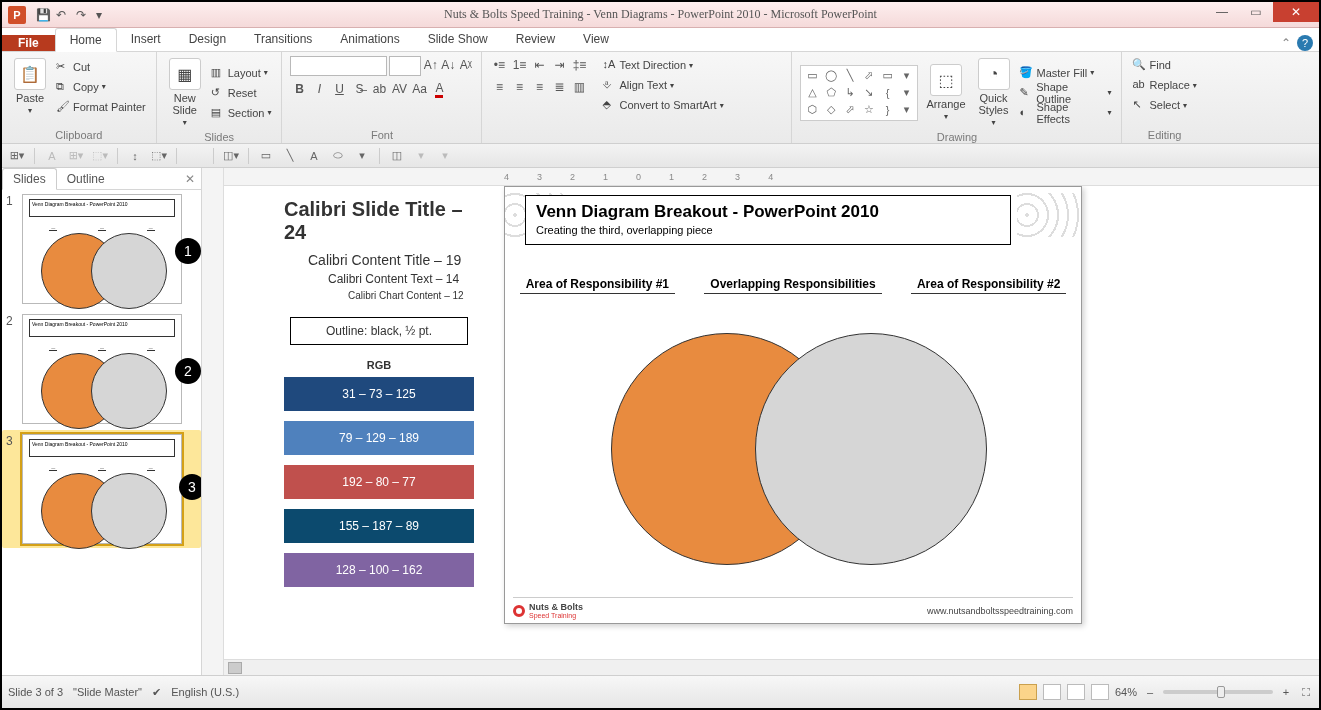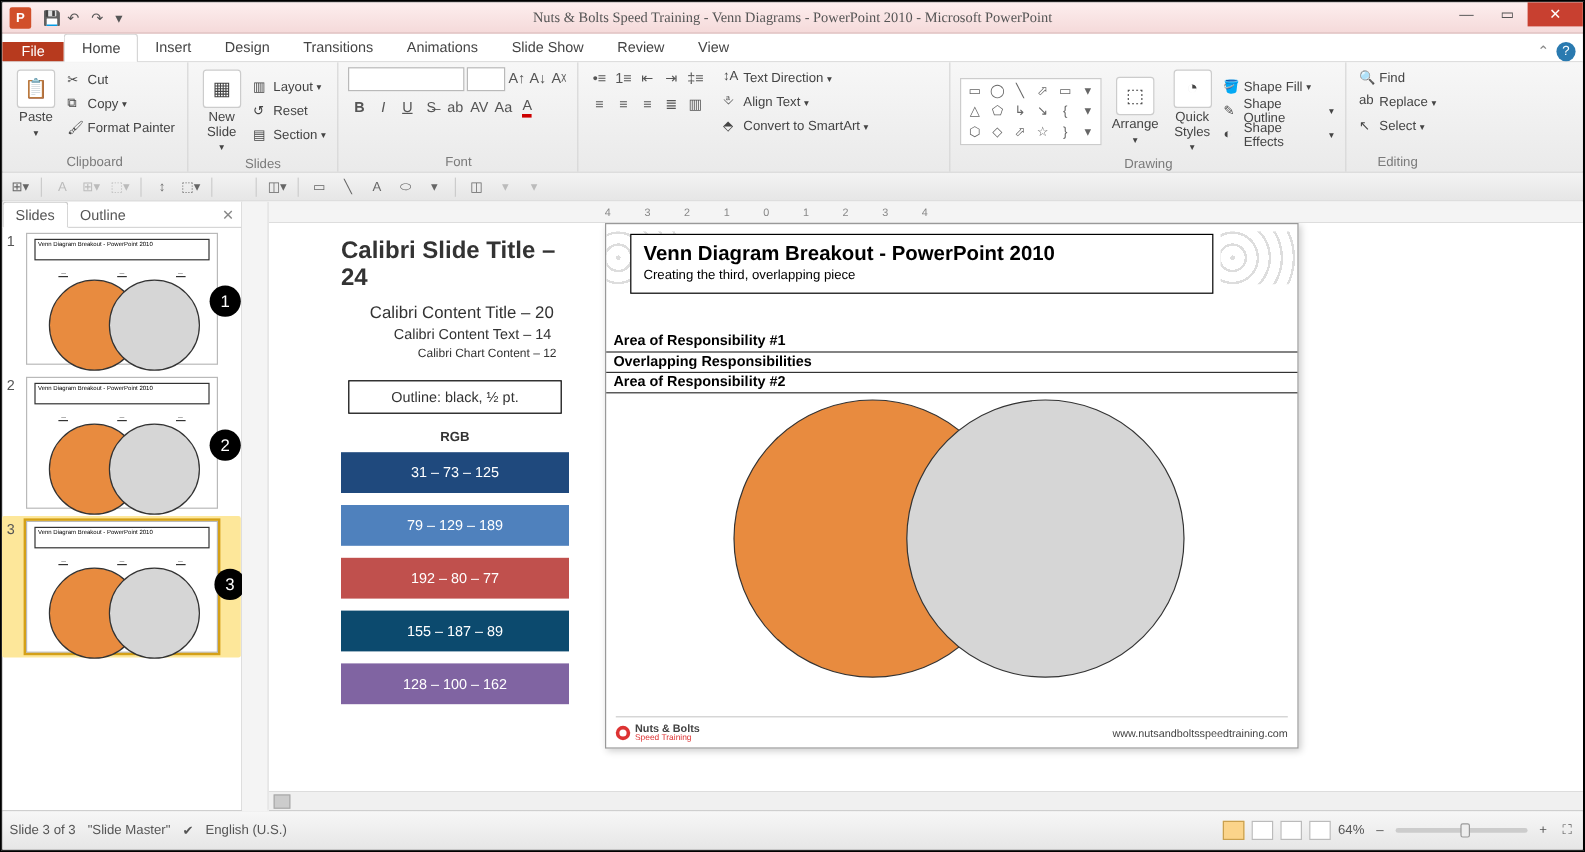--- a/index.html
+++ b/index.html
@@ -11,21 +11,21 @@
   .titlebar .picon { width: 18px; height: 18px; background: #d14f2a; border-radius: 2px; margin: 0 6px; color: #fff; font-weight: bold; font-size: 11px; display: flex; align-items: center; justify-content: center; }
   .titlebar .qat { display: flex; gap: 6px; margin-left: 4px; }
   .titlebar .qat span { width: 14px; height: 14px; display:inline-block; }
   .titlebar .title { position: absolute; left: 0; right: 0; text-align: center; pointer-events: none; font-family: Liberation Serif, serif; }
   .winbtns { position: absolute; right: 0; top: 0; display: flex; }
   .winbtn { width: 34px; height: 20px; display: flex; align-items: center; justify-content: center; font-size: 12px; color: #555; }
   .winbtn.close { background: #c84030; color: #fff; width: 46px; }
 
   
   .tabs { height: 24px; background: #fff; display: flex; align-items: flex-end; border-bottom: 1px solid #d6d6d6; font-size: 12px; }
-  .filetab { background: #b73a1e; color: #fff; padding: 4px 16px; height: 16px; display:flex; align-items:center; }
+  .filetab { background: #b73a1e; color: #fff; padding: 4px 16px; height: 16px; display:flex; align-items:center;font-weight:bold; }
   .tab { padding: 4px 14px; color: #444; height: 24px; display:flex; align-items:center; }
   .tab.active { background: #fff; border: 1px solid #d6d6d6; border-bottom: 1px solid #fff; border-radius: 3px 3px 0 0; margin-bottom: -1px; }
   .tabs .help { margin-left: auto; margin-right: 6px; display:flex; gap:6px; align-items:center; }
   .helpicon { width:16px; height:16px; border-radius:50%; background:#2a7ab0; color:#fff; font-size:11px; display:flex; align-items:center; justify-content:center; }
 
   
   .ribbon { height: 92px; background: linear-gradient(#f7f7f7,#eaeaea); border-bottom: 1px solid #cfcfcf; display: flex; font-size: 11px; color: #444; }
   .group { border-right: 1px solid #d6d6d6; padding: 4px 8px 2px 8px; display: flex; flex-direction: column; justify-content: space-between; }
   .group .label { text-align: center; color: #7a7a7a; font-size: 11px; padding-top: 2px; position:relative; }
   .grow { display: flex; align-items: center; gap: 4px; }
@@ -87,21 +87,21 @@
   .sw1{background:#1f497d;} .sw2{background:#4f81bd;} .sw3{background:#c0504d;} .sw4{background:#0c4a6e;} .sw5{background:#8064a2;}
 
   
   .slide { position:absolute; left:280px; top:0; width:578px; height:438px; background:#fff; border:1px solid #999; box-shadow:2px 2px 6px rgba(0,0,0,.2); }
   .slide .decor { position:absolute; inset:0; }
   .slide .patL, .slide .patR { position:absolute; top:6px; height:44px; width:64px; background:repeating-radial-gradient(circle at 10px 22px,#ddd 0 2px,transparent 2px 10px); }
   .slide .patL{left:0;} .slide .patR{right:0;}
   .slide .head { position:absolute; top:8px; left:20px; right:70px; border:1px solid #000; background:#fff; padding:6px 10px 8px 10px; }
   .slide .head h1 { font-size:17px; font-weight:bold; }
   .slide .head p { font-size:11px; margin-top:2px; }
-  .venn-labels { position:absolute; top:90px; left:0; right:0; display:flex; justify-content:space-around; font-size:12px; font-weight:600;flex-direction:column; }
+  .venn-labels { position:absolute; top:90px; left:0; right:0; display:flex; justify-content:space-around; font-size:12px; font-weight:600; }
   .venn-labels span { border-bottom:1px solid #333; padding:0 6px 2px 6px; }
   .circle { position:absolute; border-radius:50%; border:1.5px solid #333; }
   .c1 { width:232px; height:232px; background:#e88b3f; left:106px; top:146px; }
   .c2 { width:232px; height:232px; background:#d6d6d6; left:250px; top:146px; }
   .footer { position:absolute; bottom:4px; left:8px; right:8px; display:flex; justify-content:space-between; align-items:center; font-size:9px; color:#444; border-top:1px solid #ccc; padding-top:4px; }
   .logo { display:flex; align-items:center; gap:4px; font-weight:bold; }
   .logo .dot{ width:12px;height:12px;border:3px solid #d33;border-radius:50%; }
   .logo .sub{ font-weight:normal; color:#d33; font-size:7px; display:block; }
 
   .hscroll { height:16px; background:#f0f0f0; border-top:1px solid #ddd; display:flex; align-items:center; }
@@ -306,21 +306,21 @@
           </div>
         <div class="bigbtn">
             <div class="ico">◔</div>
             <span style="white-space:pre;text-align:center">Quick
 Styles</span>
             <span style="font-size:8px">▾</span>
           </div>
         <div class="stack">
           <div class="mini">
               <span class="ic">🪣</span>
-              <span>Shape Fill</span>
+              <span>Master Fill</span>
               <span style="font-size:8px">▾</span>
             </div>
           <div class="mini">
               <span class="ic">✎</span>
               <span>Shape Outline</span>
               <span style="font-size:8px">▾</span>
             </div>
           <div class="mini">
               <span class="ic">◐</span>
               <span>Shape Effects</span>
@@ -443,21 +443,21 @@
               <span>1</span>
               <span>2</span>
               <span>3</span>
               <span>4</span>
           </div>
           <div class="canvas">
             <div class="canvasinner">
 
               <div class="guide">
                 <div class="gtitle">Calibri  Slide Title – 24</div>
-                <div class="g18">Calibri Content Title – 20</div>
+                <div class="g18">Calibri Content Title – 19</div>
                 <div class="g14">Calibri Content Text – 14</div>
                 <div class="g12">Calibri  Chart  Content – 12</div>
                 <div class="outlinebox">Outline: black, ½ pt.</div>
                 <div class="rgbhdr">RGB</div>
                 <div class="swatch sw1">31 – 73 – 125</div>
                 <div class="swatch sw2">79 – 129 – 189</div>
                 <div class="swatch sw3">192 – 80 – 77</div>
                 <div class="swatch sw4">155 – 187 – 89</div>
                 <div class="swatch sw5">128 – 100 – 162</div>
               </div>

